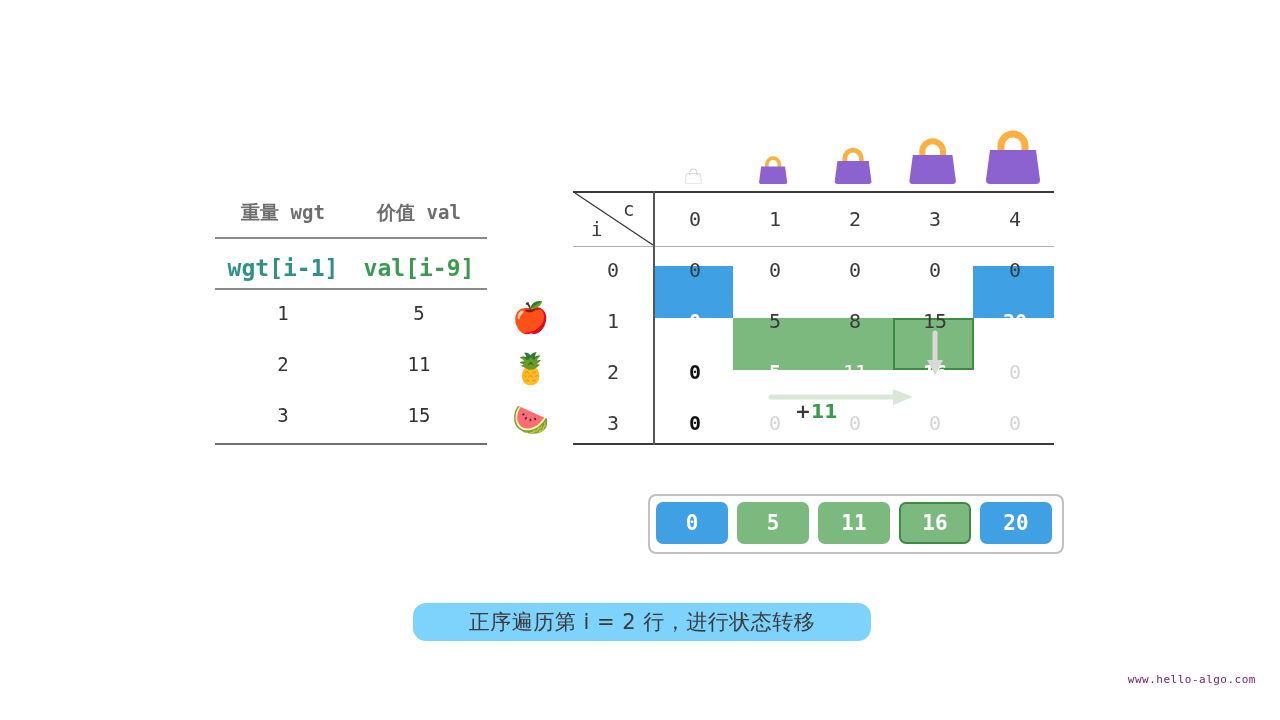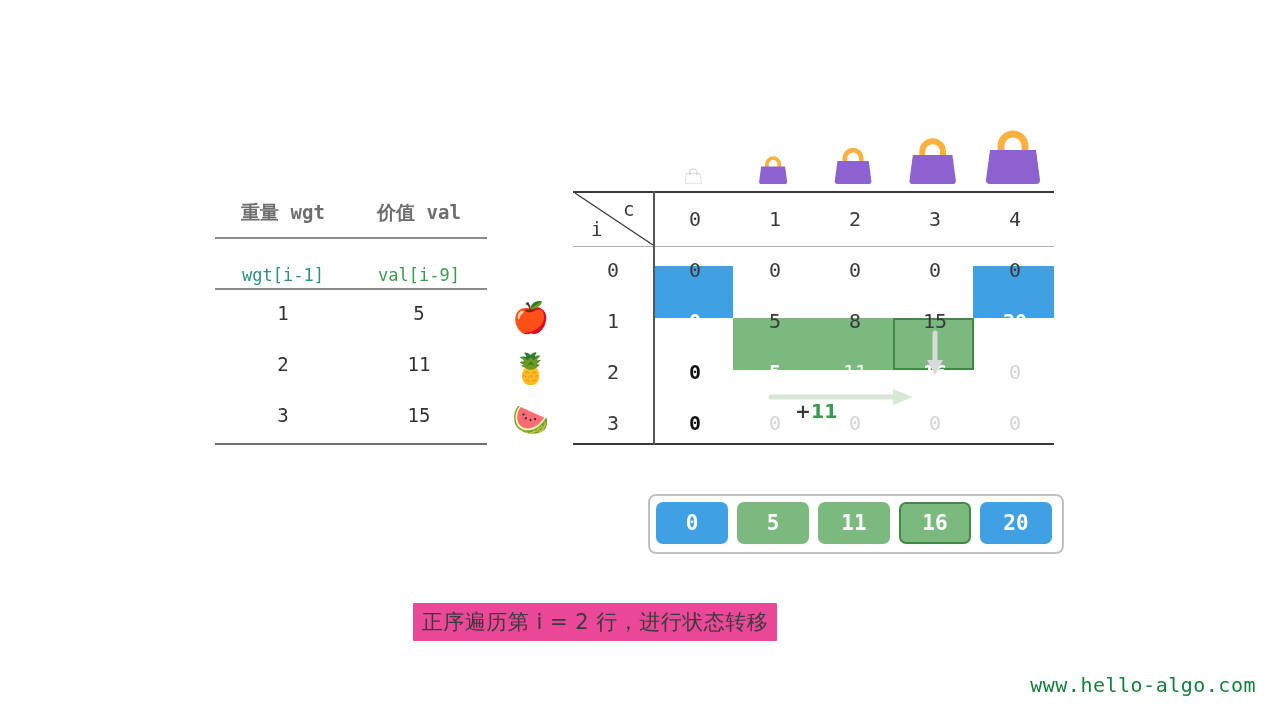--- a/index.html
+++ b/index.html
@@ -27,22 +27,22 @@
   .items-hdr-cell, .items-sub-cell, .items-cell {
     position: absolute;
     font-family: "DejaVu Sans Mono", "Liberation Mono", monospace;
     text-align: center;
   }
   .items-hdr-cell {
     font-size: 19px; font-weight: 700; color: #6e6e6e;
     top: 10px;
   }
   .items-sub-cell {
-    font-size: 17px; font-weight: 400;
-    top: 75px;
+    font-size: 23px; font-weight: 700;
+    top: 65px;
   }
   .items-cell {
     font-size: 19px; color: #333333; font-weight: 400;
   }
   .col-w { left: 0px;  width: 136px; }
   .col-v { left: 136px; width: 136px; }
   .irow1 { top: 112px; }
   .irow2 { top: 163px; }
   .irow3 { top: 214px; }
   .c-teal  { color: #2e9184; }
@@ -131,22 +131,22 @@
     font-size: 21px; font-weight: 700; color: #ffffff;
     display: flex; align-items: center; justify-content: center;
   }
   .arr-blue  { background: #3fa0e4; }
   .arr-green { background: #7cb97e; }
   .arr-boxed { border: 2px solid #3f8a45; box-sizing: border-box; }
 
   
   #caption {
     position: absolute; left: 413px; top: 603px;
-    width: 364px; height: 38px;
-    background: #ec4899; border-radius: 1px;
+    width: 458px; height: 38px;
+    background: #7dd3fc; border-radius: 13px;
     display: flex; align-items: center; justify-content: center;
     font-size: 21px; color: #3a3a3a; letter-spacing: 0.5px;
     font-family: "DejaVu Sans", "Liberation Sans", sans-serif;
   }
 
   
   #step-badge {
     position: absolute; left: 36px; top: 639px;
     width: 144px; height: 56px;
     border: 1px solid #c8c8c8; border-radius: 9px;
@@ -154,21 +154,21 @@
     display: flex; align-items: center; justify-content: center;
     font-family: "DejaVu Sans Mono", "Liberation Mono", monospace;
     font-size: 23px; font-weight: 700; color: #8a8a8a;
     letter-spacing: 1px;
   }
 
   
   #watermark {
     position: absolute; right: 24px; top: 673px;
     font-family: "DejaVu Sans Mono", "Liberation Mono", monospace;
-    font-size: 20px; color: #15803d; letter-spacing: 0.5px;
+    font-size: 11px; color: #701a75; letter-spacing: 0.5px;
   }
 </style>
 </head>
 <body>
 
 <div id="stage">
 
   <div class="abs" id="items-table">
     <div class="rule-top"></div>
     <div class="rule-mid"></div>

